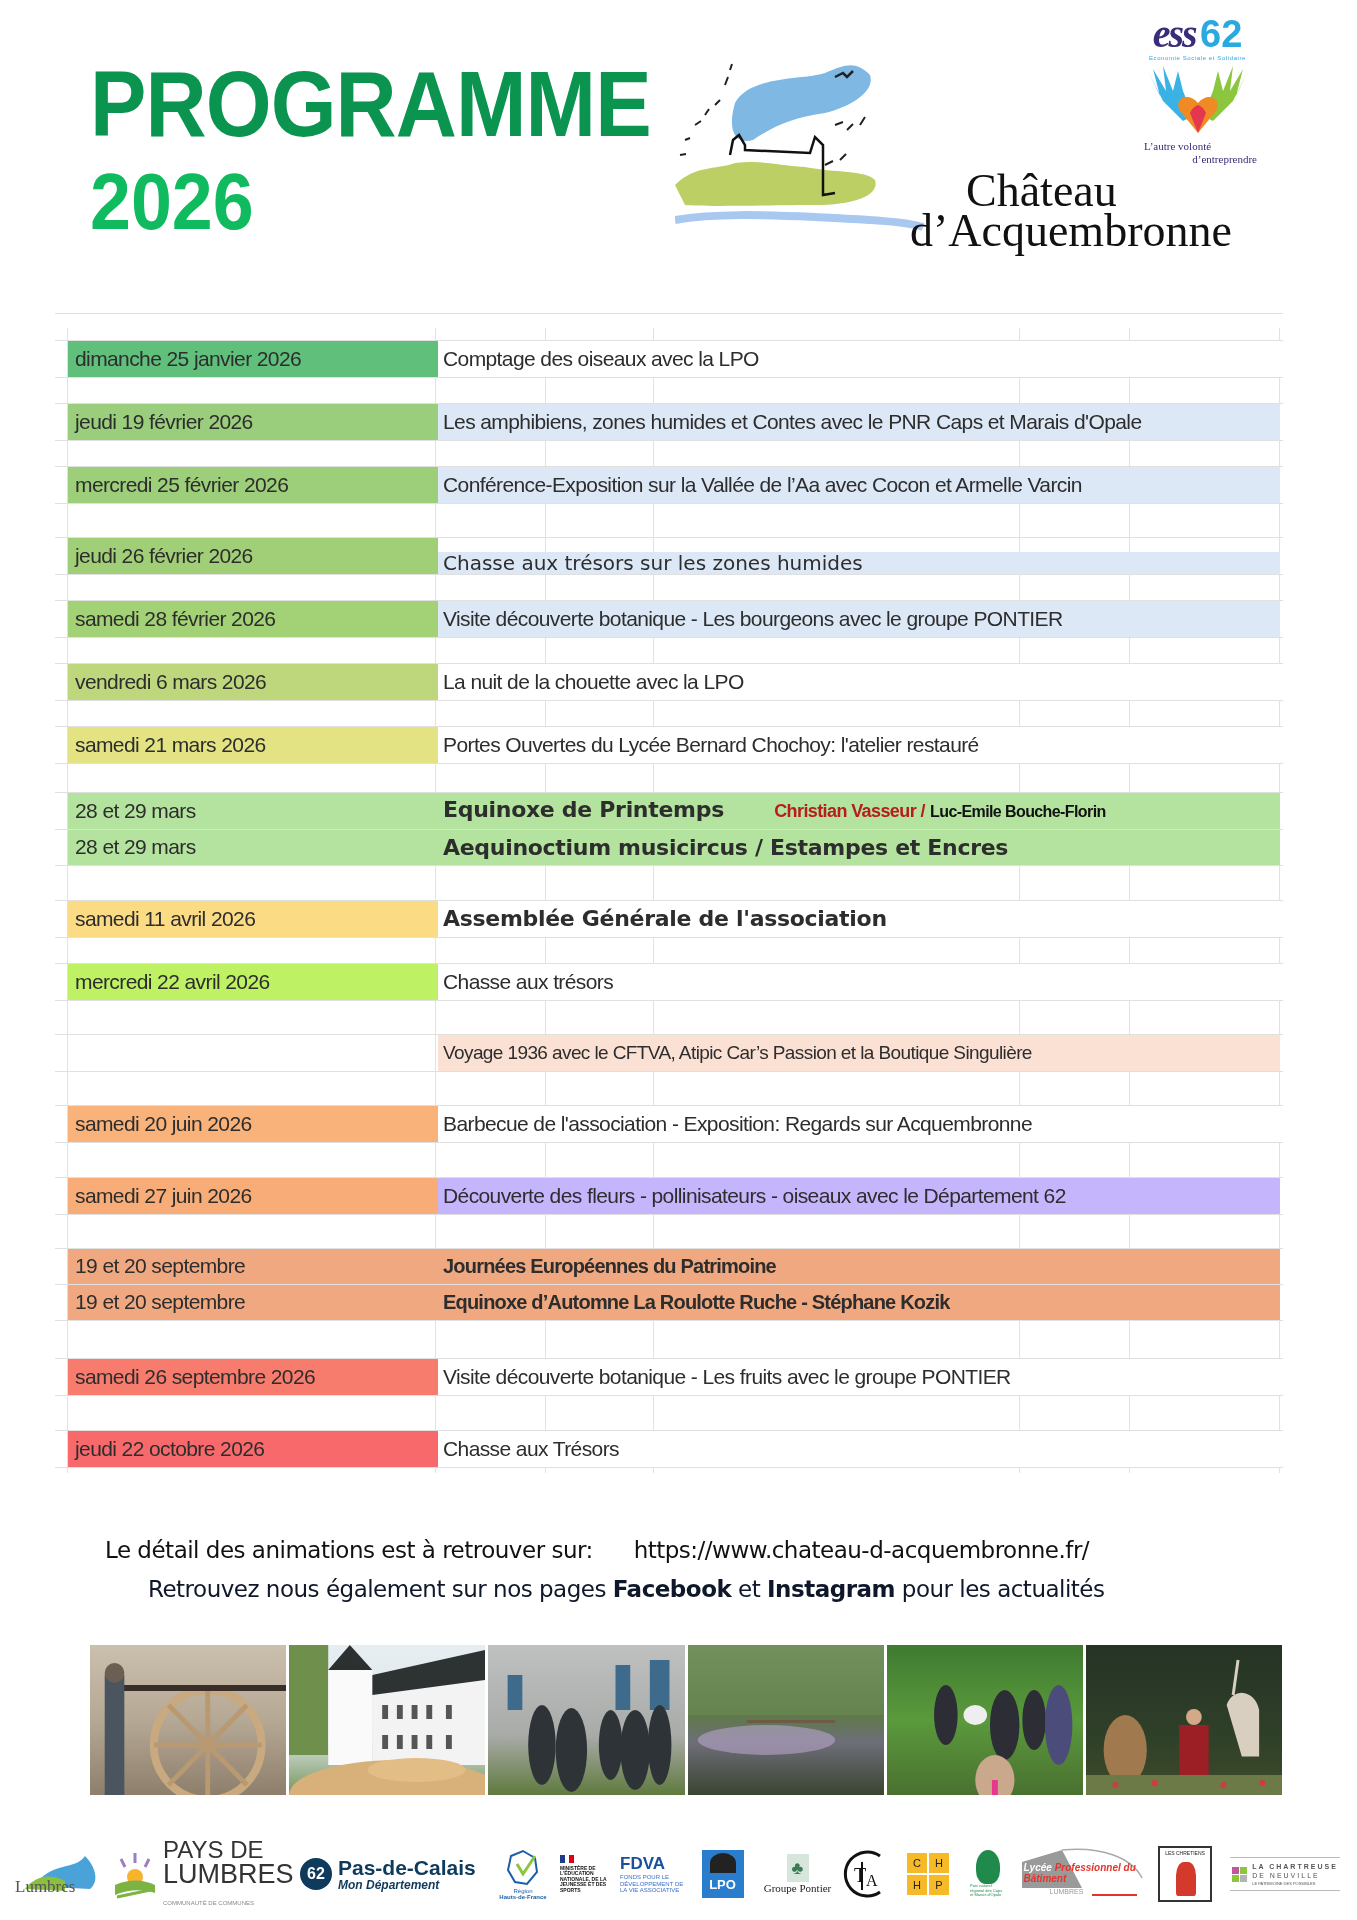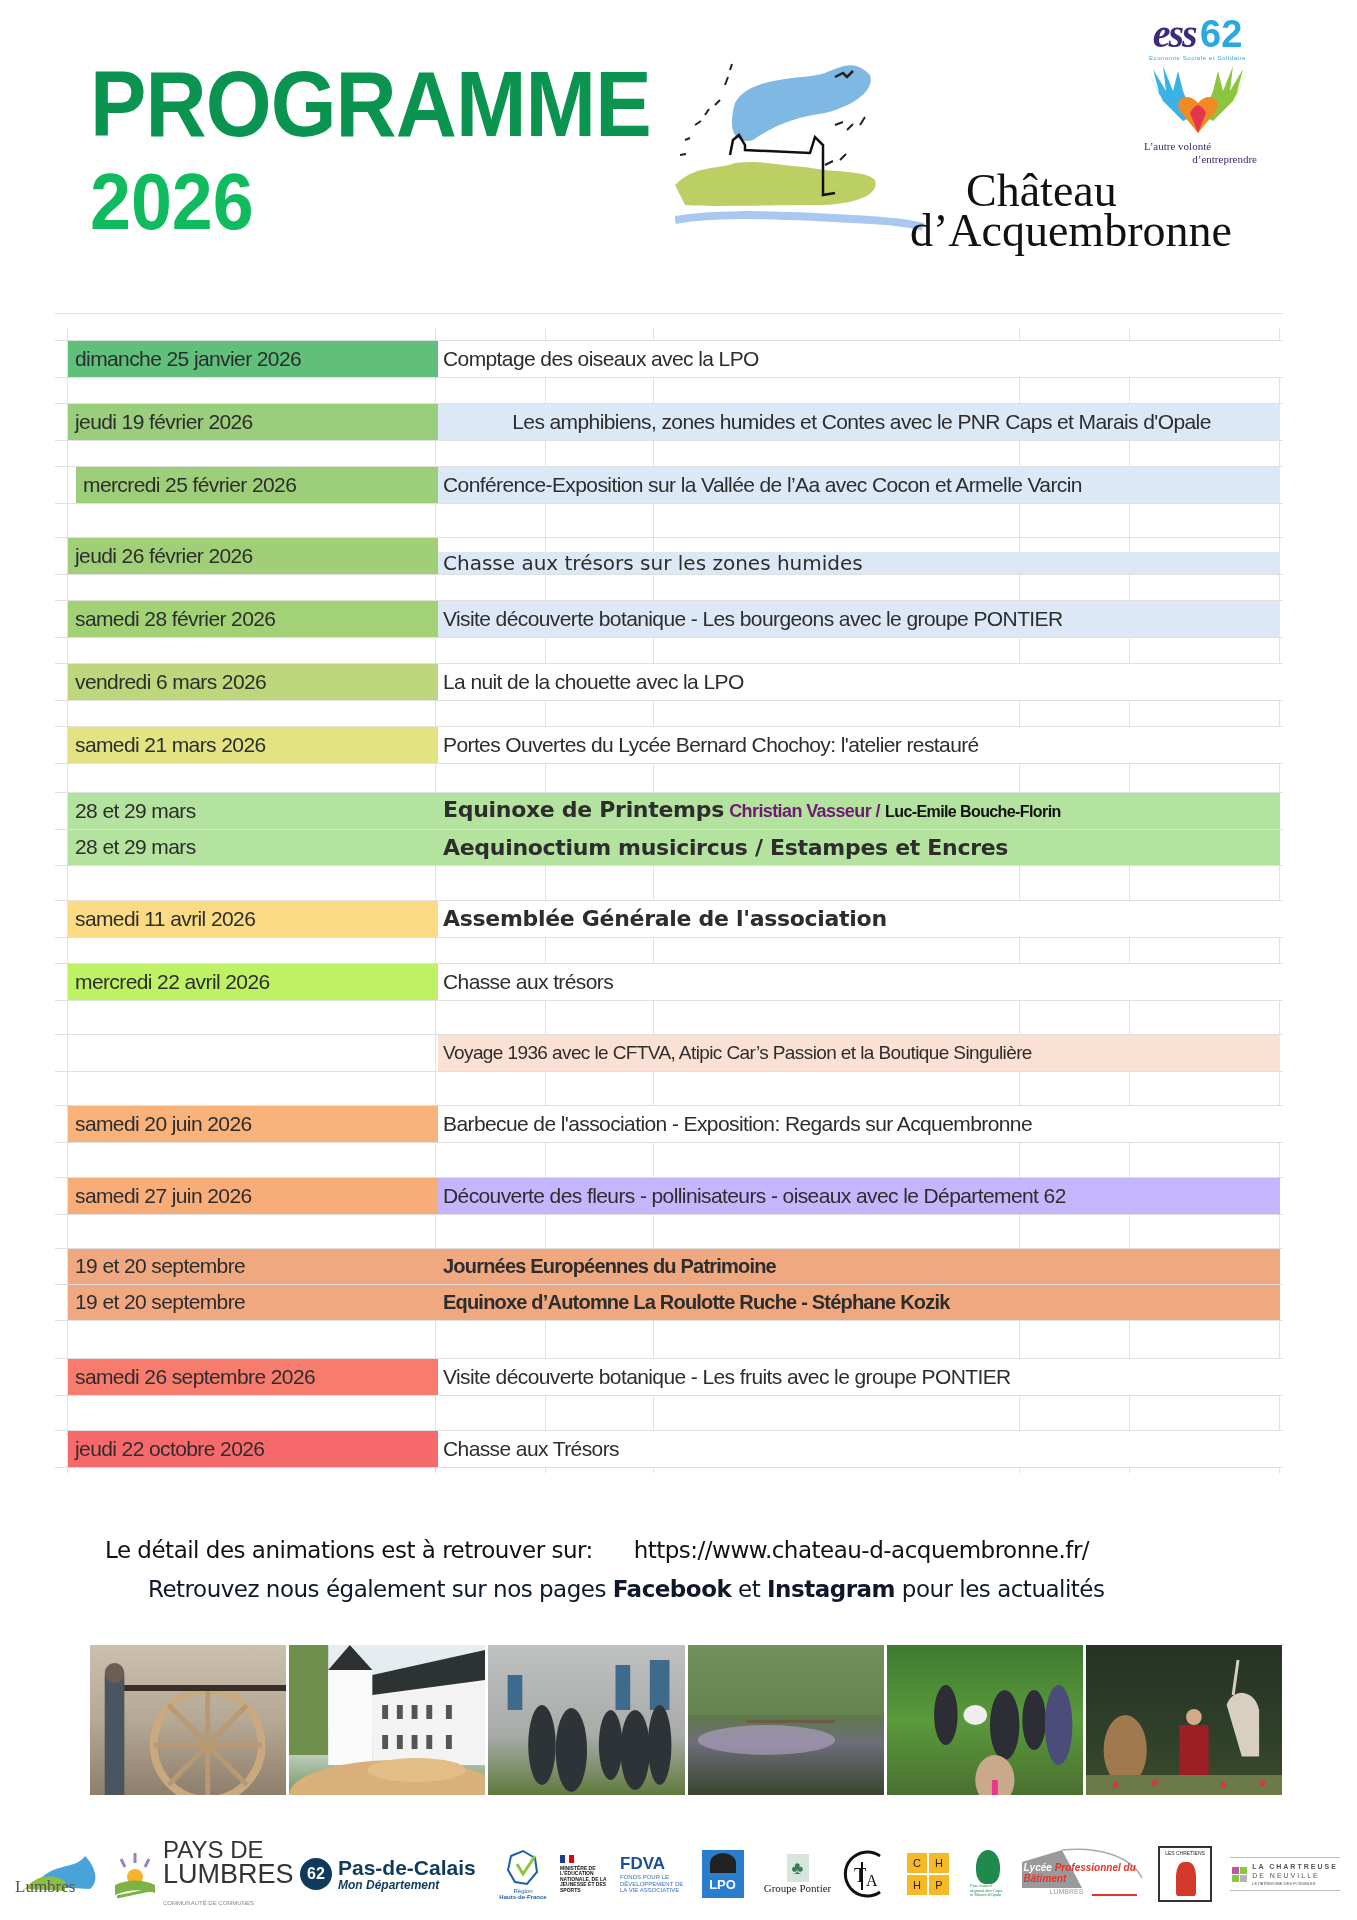--- a/index.html
+++ b/index.html
@@ -103,26 +103,26 @@
         <span>dimanche 25 janvier 2026</span>
       </div>
     <div class="act" style="background: rgb(255, 255, 255);">
         <span>Comptage des oiseaux avec la LPO</span>
       </div>
   </div>
   <div class="row" style="top:403px;height:37px;">
     <div class="date" style="background: rgb(154, 205, 124);">
         <span>jeudi 19 février 2026</span>
       </div>
-    <div class="act" style="background: rgb(221, 232, 246); text-align: center;">
+    <div class="act" style="background: rgb(221, 232, 246);">
         <span>Les amphibiens, zones humides et Contes avec le PNR Caps et Marais d'Opale</span>
       </div>
   </div>
   <div class="row" style="top:466px;height:37px;">
-    <div class="date" style="background: rgb(157, 206, 121); margin-left: 8px;">
+    <div class="date" style="background: rgb(157, 206, 121);">
         <span>mercredi 25 février 2026</span>
       </div>
     <div class="act" style="background: rgb(221, 232, 246);">
         <span>Conférence-Exposition sur la Vallée de l’Aa avec Cocon et Armelle Varcin</span>
       </div>
   </div>
   <div class="row" style="top:537px;height:37px;">
     <div class="date" style="background: rgb(160, 207, 120);">
         <span>jeudi 26 février 2026</span>
       </div>
@@ -153,21 +153,21 @@
     <div class="act" style="background: rgb(255, 255, 255);">
         <span>Portes Ouvertes du Lycée Bernard Chochoy: l'atelier restauré</span>
       </div>
   </div>
   <div class="row double" style="top:792px;height:73px;">
     <div class="date" style="background: rgb(179, 227, 158);">
       <span>28 et 29 mars</span>
       <span>28 et 29 mars</span>
     </div>
     <div class="act" style="background: rgb(179, 227, 158);">
-      <span><b class="bold-sans" style="font-size:22px;">Equinoxe de Printemps</b> <b class="bold-sans-sm" style="color:#701a75;">Christian Vasseur /</b> <b class="bold-sans-sm" style="font-size:16px;color:#111;">Luc-Emile Bouche-Florin</b></span>
+      <span><b class="bold-sans" style="font-size:22px;">Equinoxe de Printemps</b> <b class="bold-sans-sm" style="color:#b91c1c;margin-left:45px;">Christian Vasseur /</b> <b class="bold-sans-sm" style="font-size:16px;color:#111;">Luc-Emile Bouche-Florin</b></span>
       <span><b class="bold-sans" style="font-size:22px;margin-top:12px;">Aequinoctium musicircus / Estampes et Encres</b></span>
     </div>
   </div>
   <div class="row" style="top:900px;height:37px;">
     <div class="date" style="background: rgb(251, 220, 132);">
         <span>samedi 11 avril 2026</span>
       </div>
     <div class="act" style="background: rgb(255, 255, 255);">
         <span class="bold-sans" style="font-size:22px;">Assemblée Générale de l'association</span>
       </div>

